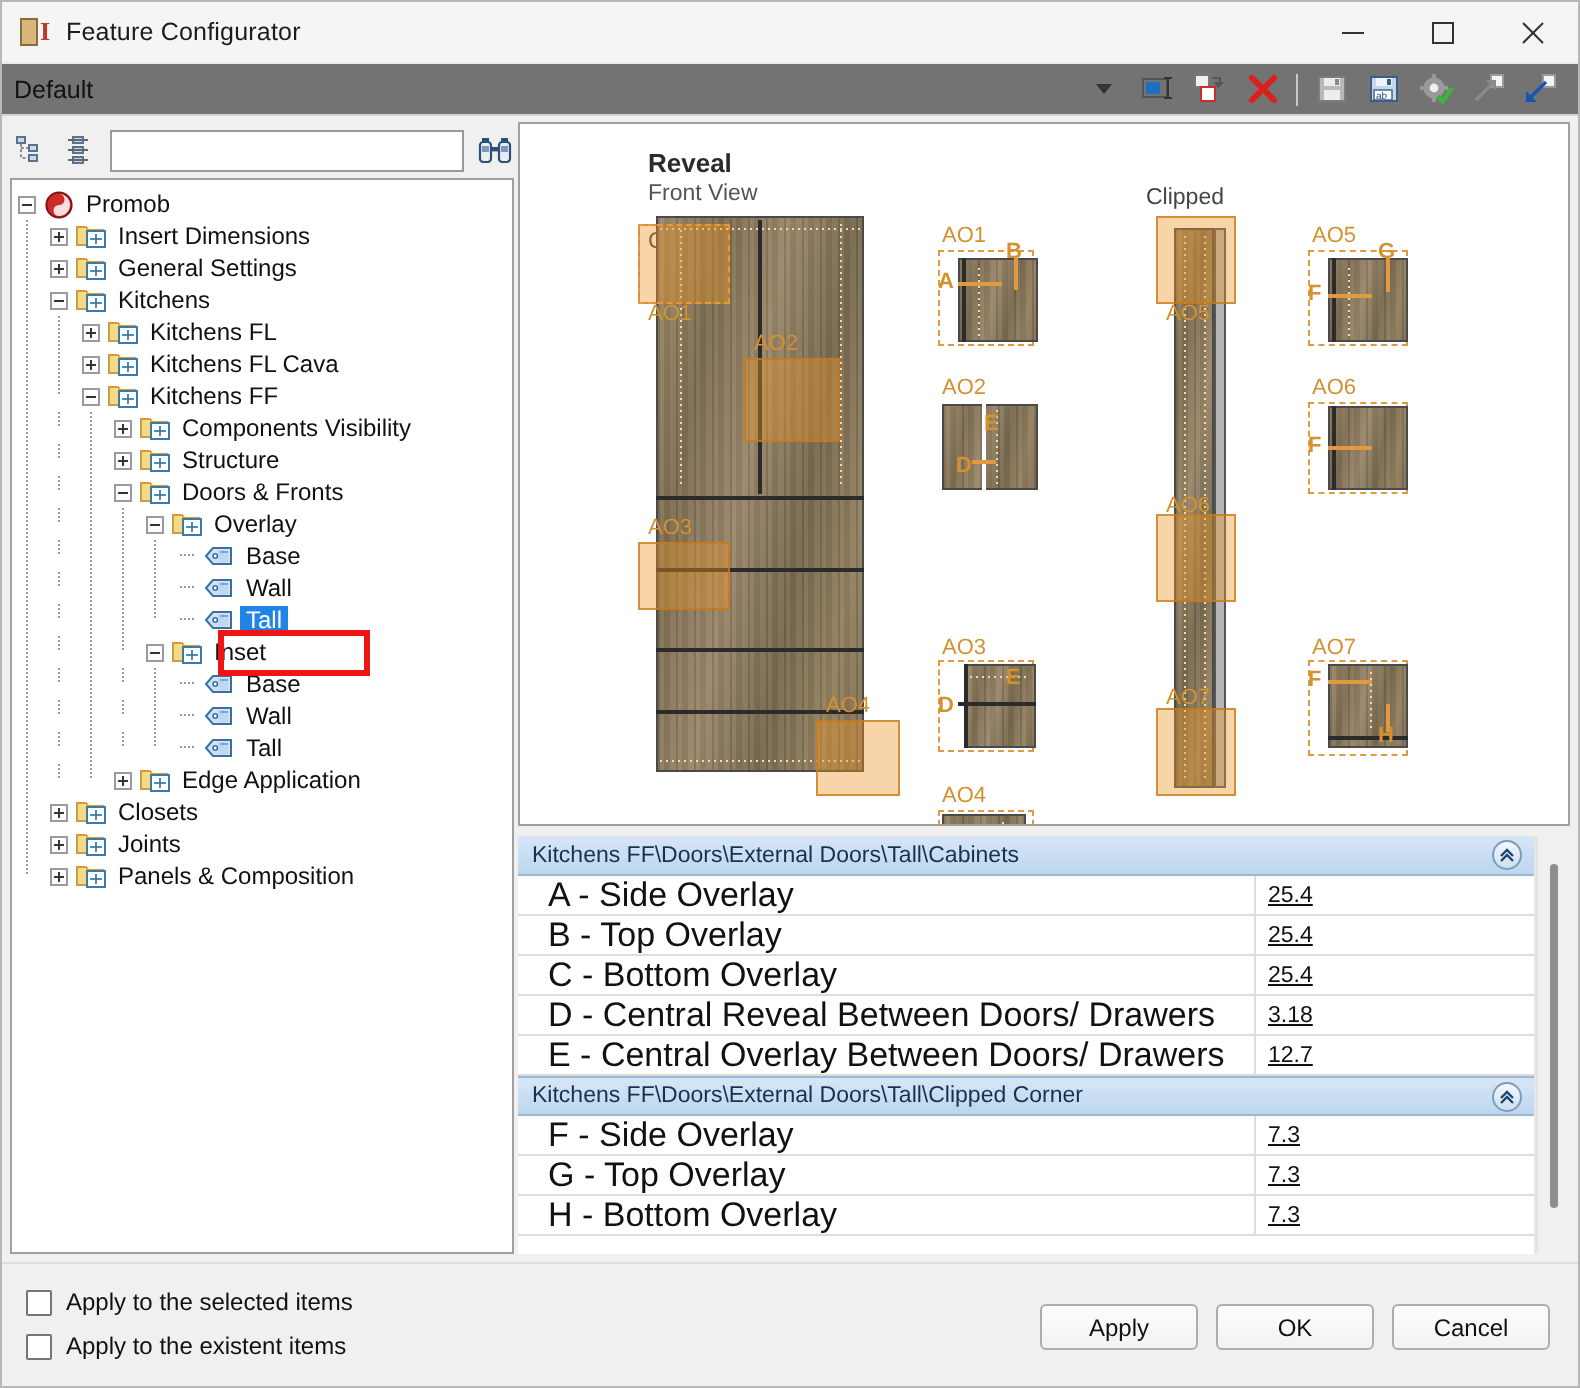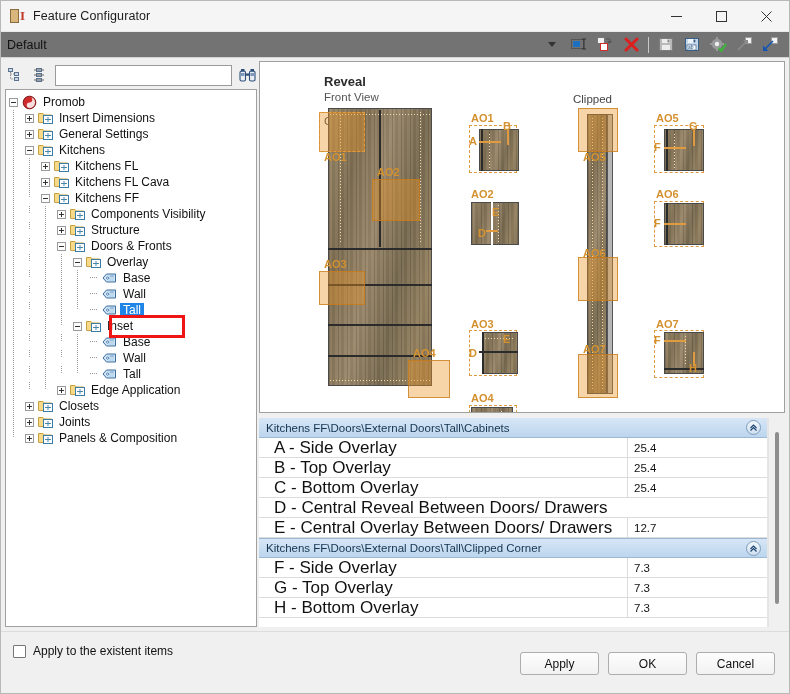--- a/index.html
+++ b/index.html
@@ -221,21 +221,21 @@
   .panelbox { position: absolute; border: 1px solid #4a4a4a; }
   .hl {
     position: absolute;
     background: rgba(235,150,40,0.40);
     border: 1px solid rgba(200,120,20,0.75);
   }
   .dashbox {
     position: absolute;
     border: 1px dashed #e09a40;
   }
-  .lbl-o { position: absolute; font-size: 11px; color: #d4912f; font-weight: 700; }
+  .lbl-o { position: absolute; font-size: 11px; color: #d4912f; font-weight: 400; }
   .lbl-d { position: absolute; font-size: 11px; color: #d4912f; font-weight: 600; }
   .dline { position: absolute; background: #e09a40; }
   .dotline { position:absolute;
     background-image: linear-gradient(to right, #f5d9a8 1px, transparent 1px);
     background-size: 3px 1px; height: 1px; }
   .dotline.v { background-image: linear-gradient(#f5d9a8 1px, transparent 1px);
     background-size: 1px 3px; width: 1px; height: auto; }
 
   
   .gridwrap {
@@ -278,21 +278,21 @@
     border-bottom: 1px solid #dcdcdc;
     background: #fff;
   }
   .gname { flex: 1 1 auto; padding-left: 15px; font-size: 17px; color: #111; }
   .gval {
     flex: 0 0 140px;
     border-left: 1px solid #dcdcdc;
     height: 20px;
     display: flex; align-items: center;
     padding-left: 6px;
-    font-size: 11.5px; color: #111;
+    font-size: 11.5px; color: #111; text-decoration: underline;
   }
   .gridscroll {
     flex: 0 0 17px;
     background: #f0f0f0;
     position: relative;
     border-left: 1px solid #e4e4e4;
   }
   .thumb {
     position: absolute;
     left: 6px; top: 14px;
@@ -1133,20 +1133,21 @@
             <div class="grow">
               <div class="gname">B - Top Overlay</div>
               <div class="gval">25.4</div>
             </div>
             <div class="grow">
               <div class="gname">C - Bottom Overlay</div>
               <div class="gval">25.4</div>
             </div>
             <div class="grow">
               <div class="gname">D - Central Reveal Between Doors/ Drawers</div>
+              <div class="gval">3.18</div>
             </div>
             <div class="grow">
               <div class="gname">E - Central Overlay Between Doors/ Drawers</div>
               <div class="gval">12.7</div>
             </div>
             <div class="grp-header">
               <span>Kitchens FF\Doors\External Doors\Tall\Clipped Corner</span>
               <div class="collapse-btn">
                 <svg width="9" height="9" viewBox="0 0 9 9">
                   <polyline points="1.5,5 4.5,2 7.5,5" fill="none" stroke="#1d4570" stroke-width="1.2"></polyline>
@@ -1172,20 +1173,24 @@
         </div>
       </div>
 
     </div>
   </div>
 
   <div class="footer">
     <div class="checks" id="checks">
         <div class="chk">
           <div class="chkbox"></div>
+          <span>Apply to the selected items</span>
+        </div>
+        <div class="chk">
+          <div class="chkbox"></div>
           <span>Apply to the existent items</span>
         </div>
       </div>
     <div class="btns" id="btns">
         <div class="btn">Apply</div>
         <div class="btn">OK</div>
         <div class="btn">Cancel</div>
       </div>
   </div>
 

